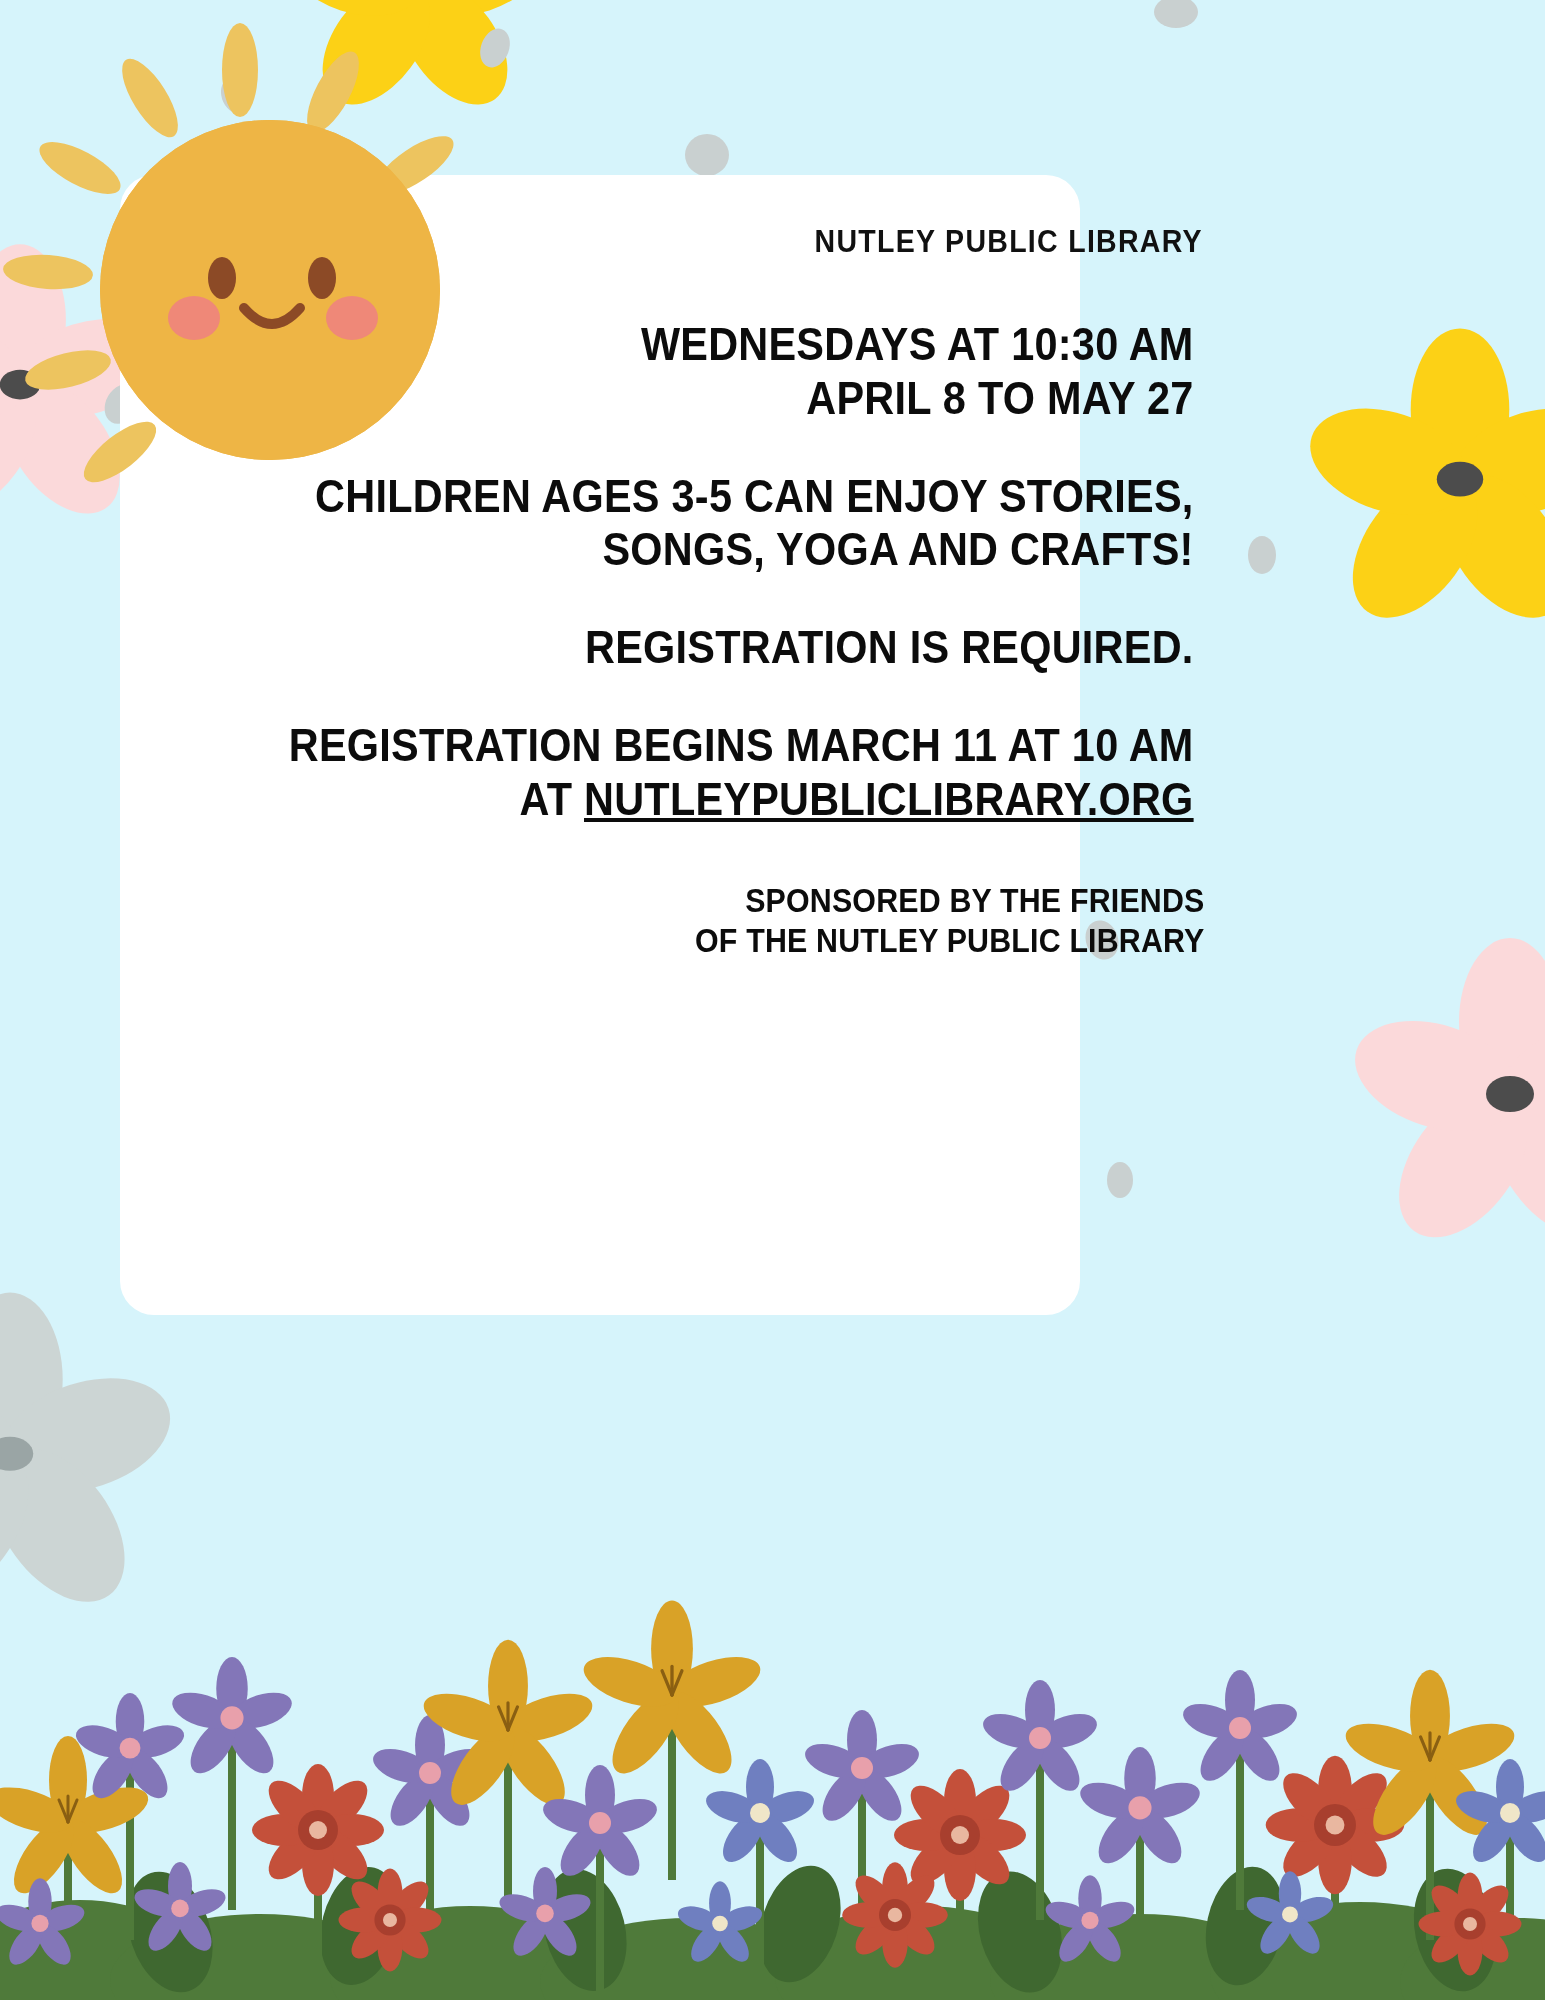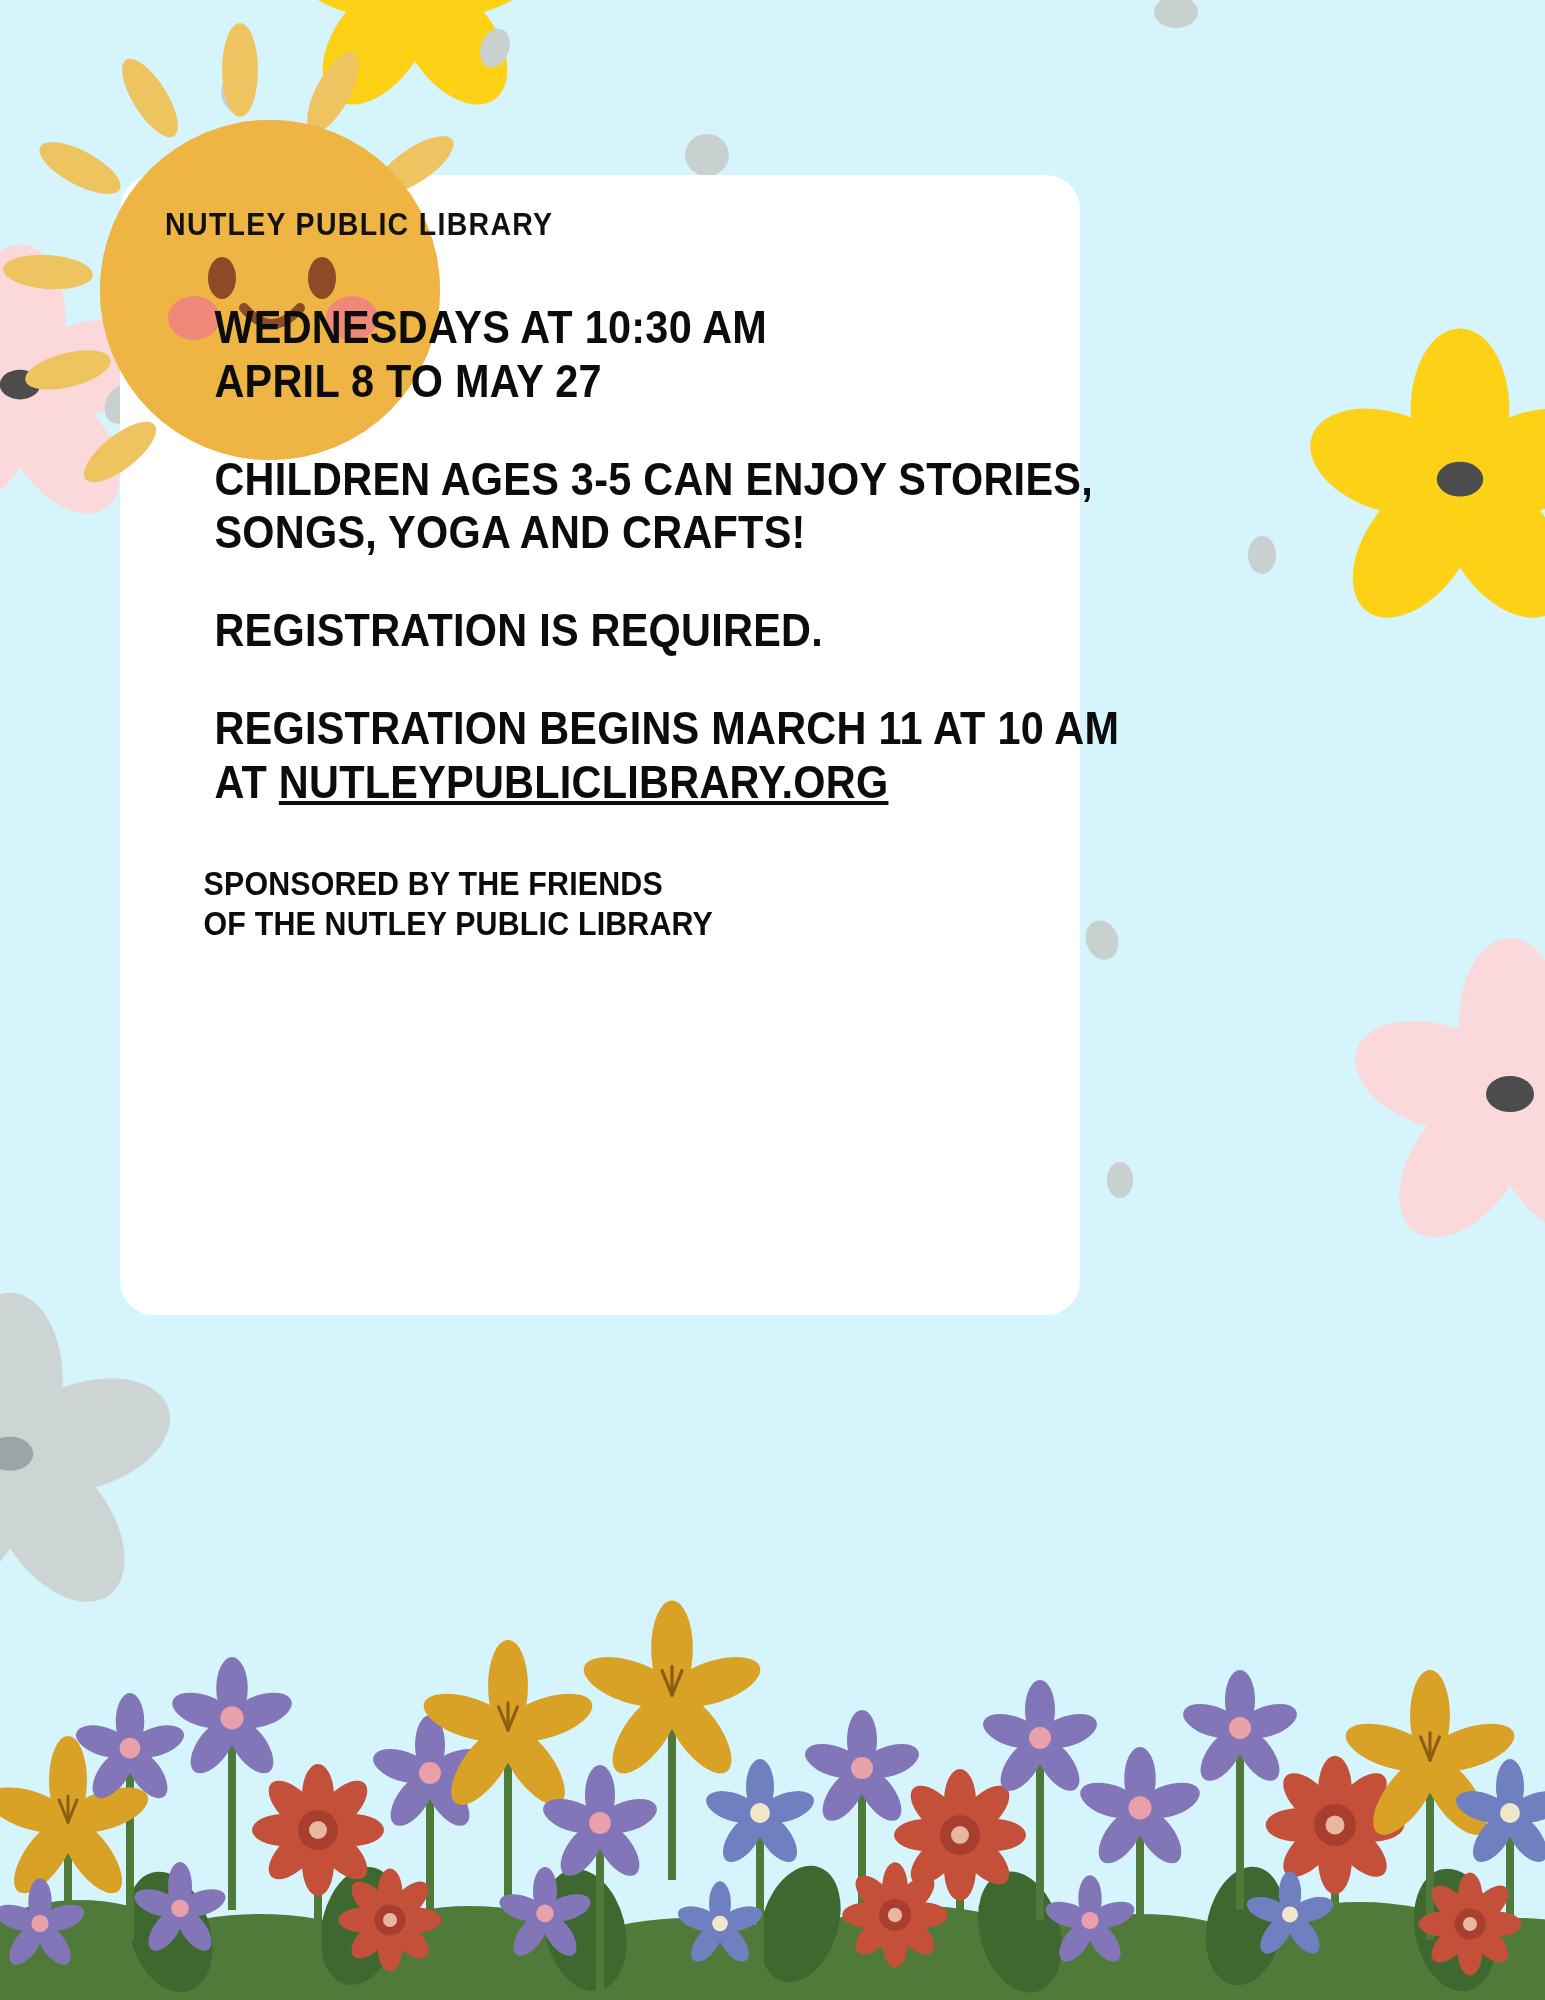--- a/index.html
+++ b/index.html
@@ -28,24 +28,24 @@
 
   
   .sun-wrap{position:absolute;left:-10px;top:-10px;width:520px;height:520px;z-index:5;pointer-events:none;}
 
   
   .border-bottom{position:absolute;left:0;bottom:0;width:1545px;height:420px;z-index:8;pointer-events:none;}
 
   
   .content{
     position:absolute;
-    left:120px;top:175px;
+    left:120px;top:192px;
     width:1128px;height:1140px;
     z-index:7;
-    text-align:left;
+    text-align:right;
   }
 
   .org-name{
     margin:0;padding-top:32px;
     font-family:"Liberation Sans", sans-serif;
     font-weight:bold;
     font-size:31px;
     letter-spacing:1.4px;
     color:#111111;
     transform:scaleX(0.92);

